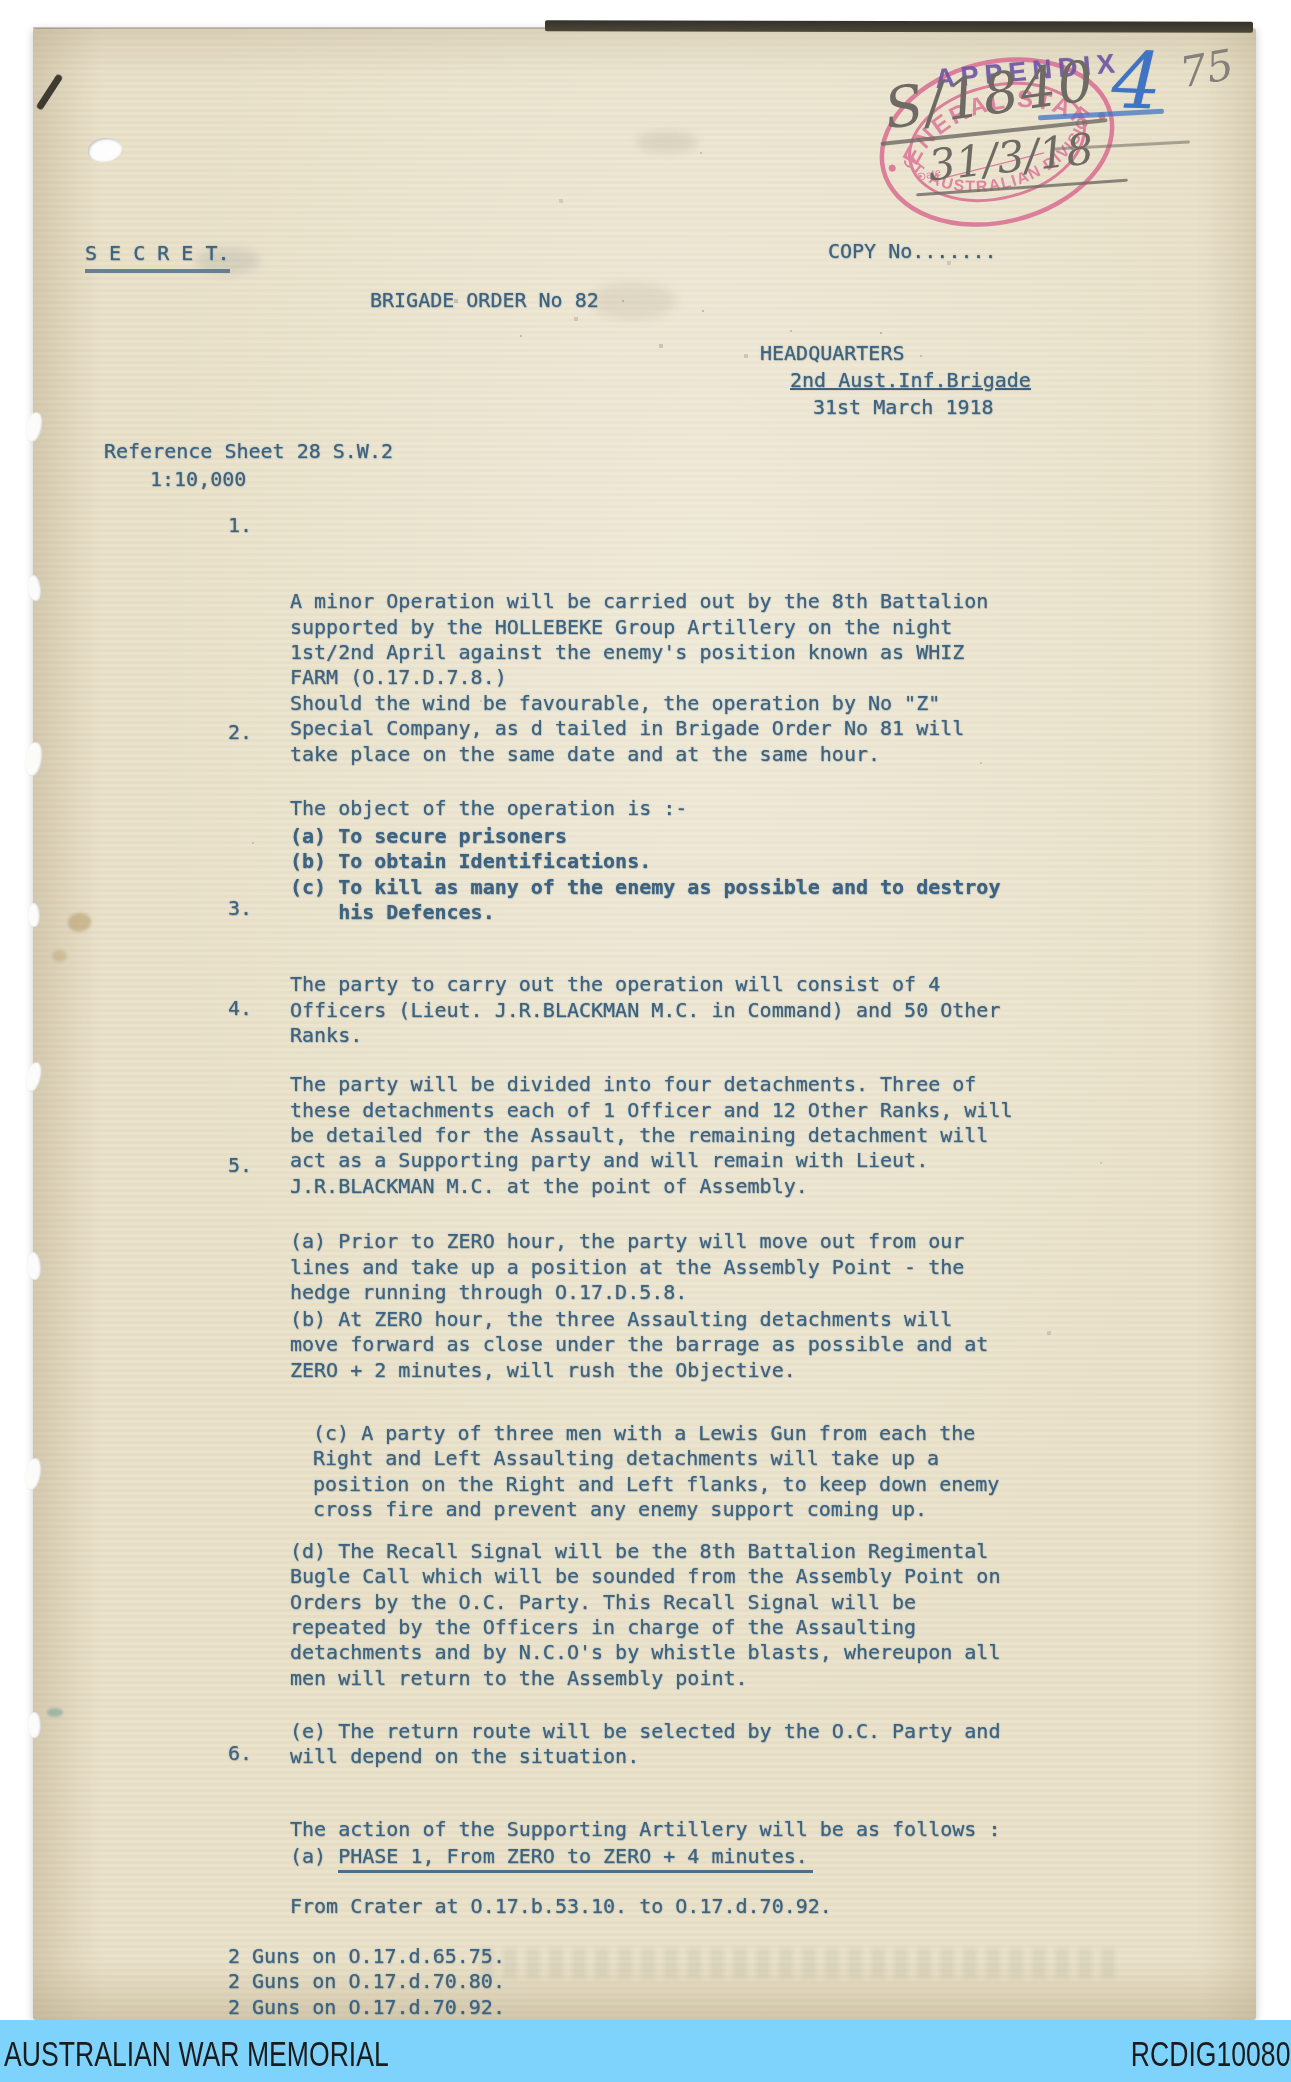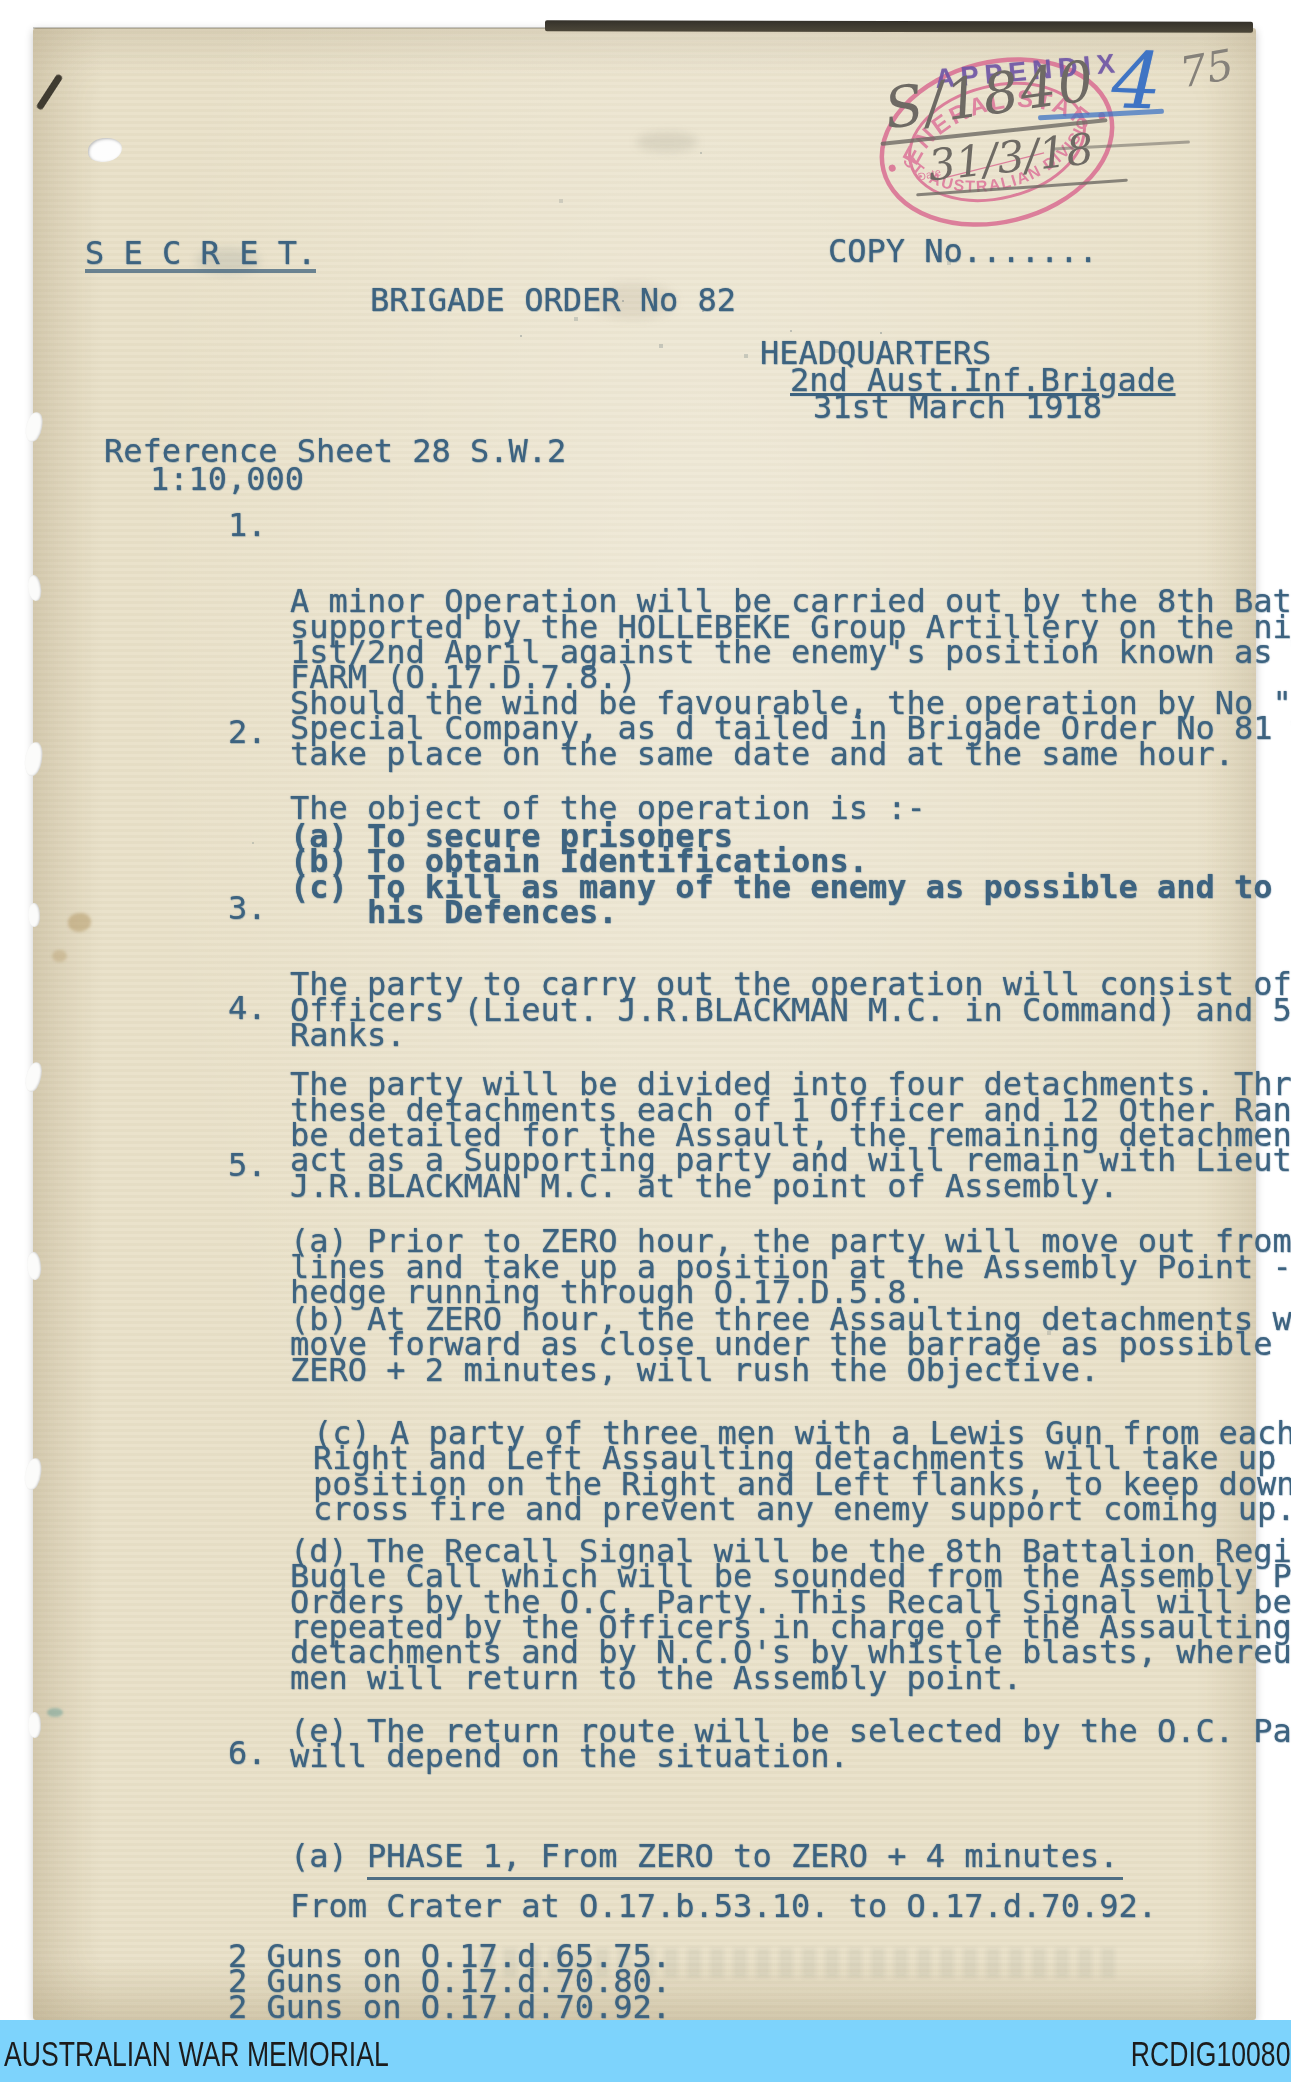--- a/index.html
+++ b/index.html
@@ -53,21 +53,21 @@
       920px 355px 0 0 rgba(75,95,105,.26),948px 262px 0 1px rgba(75,95,105,.2),
       700px 152px 0 0 rgba(75,95,105,.25),560px 200px 0 1px rgba(75,95,105,.18),
       480px 700px 0 0 rgba(75,95,105,.25),980px 762px 0 0 rgba(75,95,105,.22),
       330px 1010px 0 0 rgba(75,95,105,.25),252px 842px 0 0 rgba(75,95,105,.22),
       1100px 1162px 0 0 rgba(75,95,105,.2),1048px 1332px 0 1px rgba(75,95,105,.2);}
   .ghost-marks{position:absolute;left:480px;top:1948px;width:640px;height:30px;
     background:repeating-linear-gradient(90deg, rgba(118,128,118,.10) 0 14px, transparent 14px 23px);
     filter:blur(2px);}
 
   
-  .tw{position:absolute;font-size:32px;line-height:25.4px;color:#3d6380;white-space:pre;
+  .tw{position:absolute;font-size:20px;line-height:25.4px;color:#3d6380;white-space:pre;
       text-shadow:0 0 1.3px rgba(61,99,128,.75), .5px .5px 0 rgba(61,99,128,.22);}
   .classification{left:85px;top:241px;border-bottom:4px solid rgba(52,90,120,.7);padding-bottom:3px;}
   .copy-no{left:828px;top:239px;}
   .title{left:370px;top:288px;}
   .hq1{left:760px;top:341px;}
   .hq2{left:790px;top:368px;text-decoration:underline;}
   .hq3{left:813px;top:395px;}
   .ref1{left:72px;top:439px;margin-left:32px;}
   .ref2{left:150px;top:467px;}
 
@@ -222,20 +222,21 @@
 repeated by the Officers in charge of the Assaulting
 detachments and by N.C.O's by whistle blasts, whereupon all
 men will return to the Assembly point.</div>
 </div>
 <div class="tw block b9">
   <div class="lines">(e) The return route will be selected by the O.C. Party and
 will depend on the situation.</div>
 </div>
 <div class="tw block b10">
   <span class="num">6.</span>
+  <div class="lines">The action of the Supporting Artillery will be as follows :</div>
 </div>
 <div class="tw block b11">
   <div class="lines"><span>(a) </span><span class="underl">PHASE 1, From ZERO to ZERO + 4 minutes.</span></div>
 </div>
 <div class="tw block b12">
   <div class="lines">From Crater at O.17.b.53.10. to O.17.d.70.92.</div>
 </div>
 <div class="tw block b13">
   <div class="lines">2 Guns on O.17.d.65.75.
 2 Guns on O.17.d.70.80.

